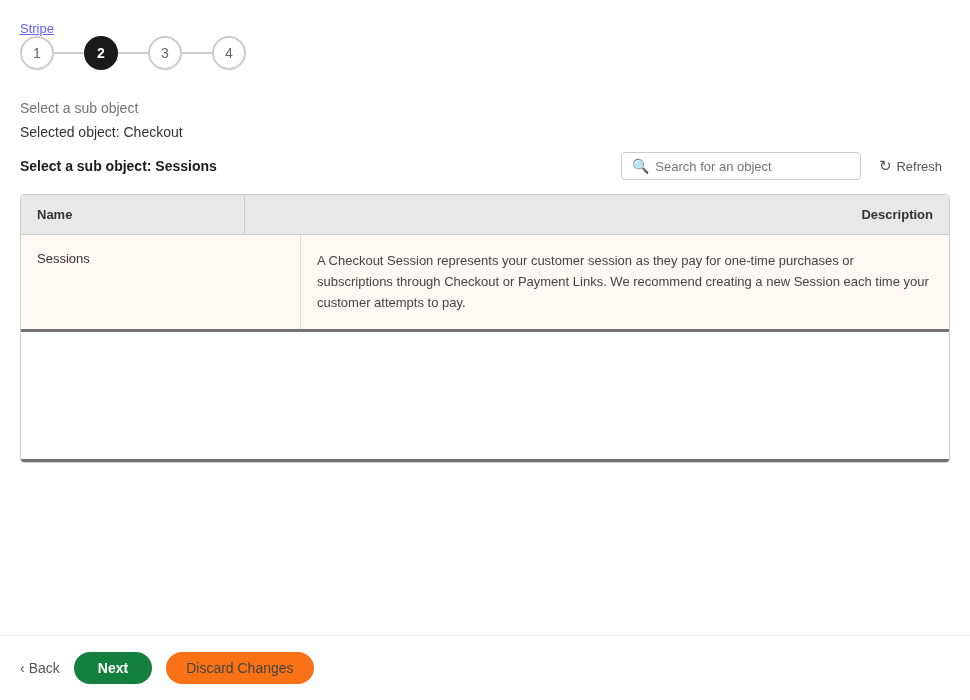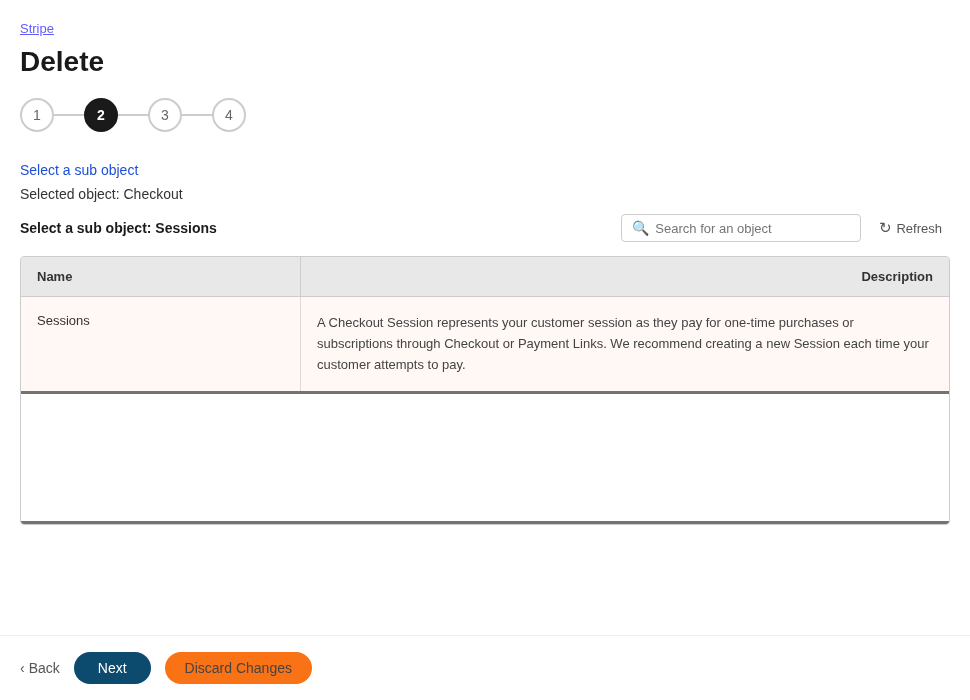--- a/index.html
+++ b/index.html
@@ -54,21 +54,21 @@
       color: #fff;
       font-weight: 700;
     }
     .step-line {
       width: 30px;
       height: 2px;
       background: #ccc;
     }
     .section-label {
       font-size: 14px;
-      color: #1d4ed8;
+      color: #737373;
       margin-bottom: 8px;
     }
     .selected-object {
       font-size: 14px;
       font-weight: 400;
       margin-bottom: 12px;
     }
     .sub-object-row {
       display: flex;
       align-items: center;
@@ -127,21 +127,21 @@
       background: #e8e8e8;
       border-bottom: 1px solid #ccc;
     }
     .table-header-cell {
       padding: 12px 16px;
       font-weight: 600;
       font-size: 13px;
       color: #333;
     }
     .table-header-cell.name-col {
-      width: 280px;
+      width: 224px;
       border-right: 1px solid #ccc;
     }
     .table-header-cell.desc-col {
       flex: 1;
       text-align: right;
     }
     .table-row {
       display: flex;
       background: #fff8f5;
       border-bottom: 3px solid #737373;
@@ -181,27 +181,27 @@
       background: none;
       border: none;
       cursor: pointer;
       font-size: 14px;
       color: #555;
       display: flex;
       align-items: center;
       gap: 4px;
     }
     .next-btn {
-      background: #0c4a6e;
+      background: #15803d;
       color: #fff;
       border: none;
       border-radius: 20px;
       padding: 8px 24px;
       font-size: 14px;
-      font-weight: 400;
+      font-weight: 700;
       cursor: pointer;
     }
     .discard-btn {
       background: #f97316;
       color: #444;
       border: none;
       border-radius: 20px;
       padding: 8px 20px;
       font-size: 14px;
       cursor: pointer;
@@ -214,21 +214,20 @@
   </style>
 </head>
 <body>
 
 <div class="page-wrapper">
 
   
   <a class="breadcrumb-link">Stripe</a>
 
   
-  <h1 class="page-title">Delete</h1>
 
   
   <div class="stepper">
     <div class="step-circle">1</div>
     <div class="step-line"></div>
     <div class="step-circle active">2</div>
     <div class="step-line"></div>
     <div class="step-circle">3</div>
     <div class="step-line"></div>
     <div class="step-circle">4</div>

